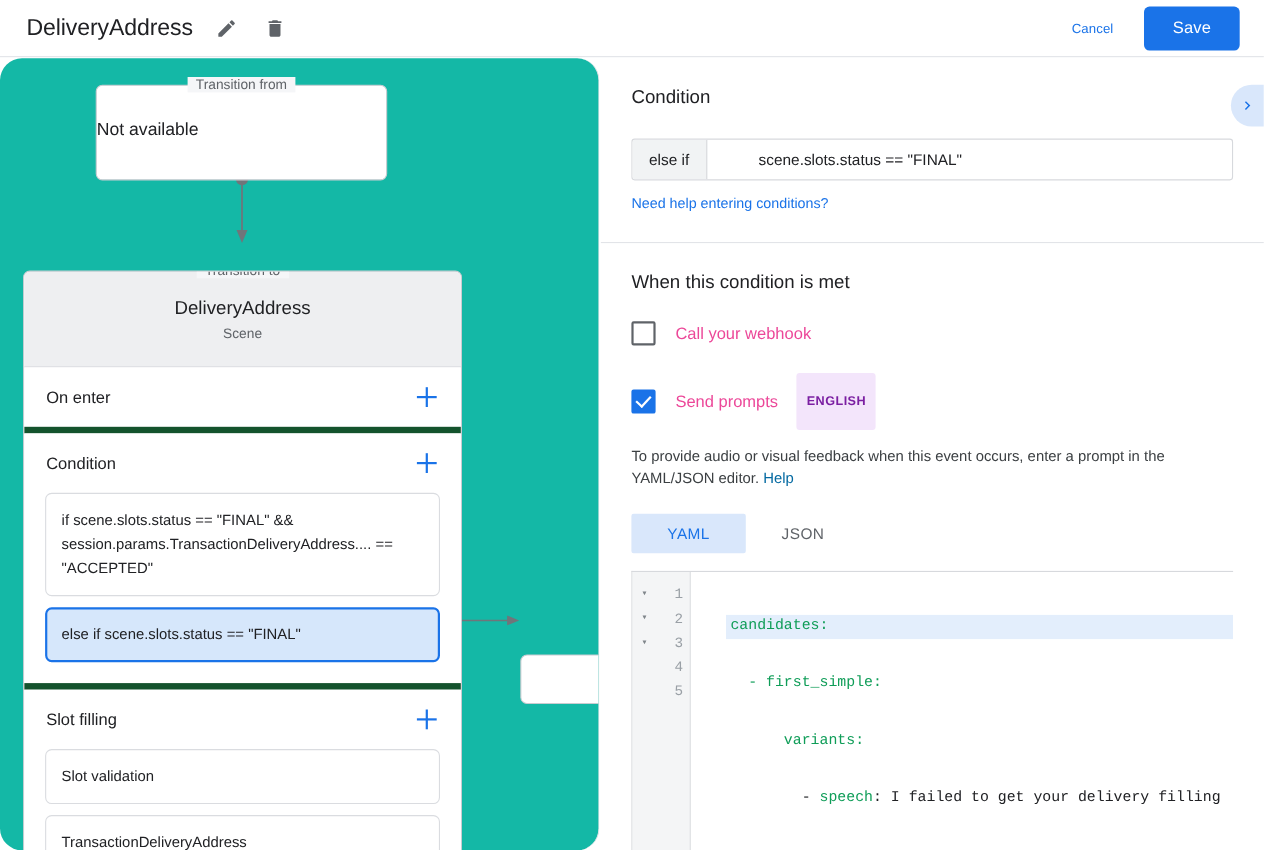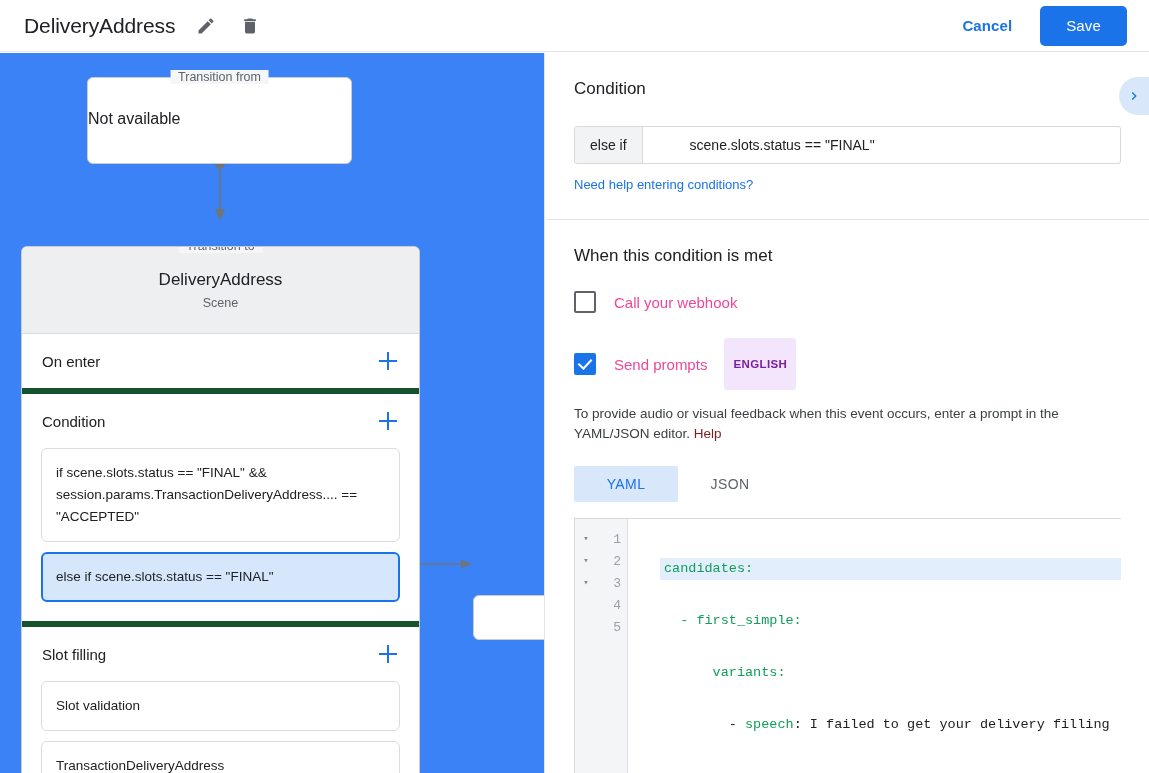--- a/index.html
+++ b/index.html
@@ -24,40 +24,41 @@
     letter-spacing: -0.1px; white-space: nowrap;
   }
   .icon-btn {
     width: 26px; height: 26px; margin-left: 18px;
     display: flex; align-items: center; justify-content: center;
     cursor: pointer; background: none; border: none;
   }
   .icon-btn svg { display: block; }
   .topbar-spacer { flex: 1 1 auto; }
   .cancel-btn {
-    font-size: 15px; color: #1a73e8; font-weight: 700;
+    font-size: 12px; color: #1a73e8; font-weight: 400;
     background: none; border: none; cursor: pointer;
     padding: 8px 12px; letter-spacing: 0.1px;
   }
   .save-btn {
     margin-left: 16px; margin-right: 22px;
     background: #1a73e8; color: #ffffff;
     border: none; border-radius: 5px; cursor: pointer;
     font-size: 15px; font-weight: 500; letter-spacing: 0.15px;
     padding: 0 26px; height: 40px;
     display: flex; align-items: center; justify-content: center;
   }
 
   
   .canvas {
     position: absolute; left: 0; top: 53px;
     width: 545px; height: 720px;
-    background: #3b82f6;
+    background: #14b8a6;
     border-right: 1px solid #e2e4e8;
     overflow: hidden;
+    border-radius: 20px;
   }
 
   
   .fs {
     position: absolute;
     border: 1px solid #c9ccd1;
     border-radius: 6px;
     background: #ffffff;
   }
   .fs-legend {
@@ -186,21 +187,21 @@
   .cb-label { margin-left: 18px; font-size: 15px; color: #ec4899; font-weight: 500; }
   .badge {
     margin-left: 17px; background: #f3e5fb; color: #7b1fa2;
     font-size: 11.5px; font-weight: 600; letter-spacing: 0.4px;
     padding: 20px 9px; border-radius: 3px;
   }
   .hint {
     margin-top: 14px; font-size: 13.5px; color: #3c4043; line-height: 20px;
     max-width: 552px;
   }
-  .hint a { color: #7f1d1d; text-decoration: none; cursor: pointer; }
+  .hint a { color: #0369a1; text-decoration: none; cursor: pointer; }
 
   .tabs { display: flex; margin-top: 22px; }
   .tab {
     height: 36px; min-width: 104px; padding: 0 18px;
     display: flex; align-items: center; justify-content: center;
     font-size: 14px; font-weight: 500; letter-spacing: 0.4px;
     cursor: pointer; color: #5f6368; background: transparent;
     border-radius: 2px;
   }
   .tab.active { background: #d9e7fb; color: #1a73e8; }

